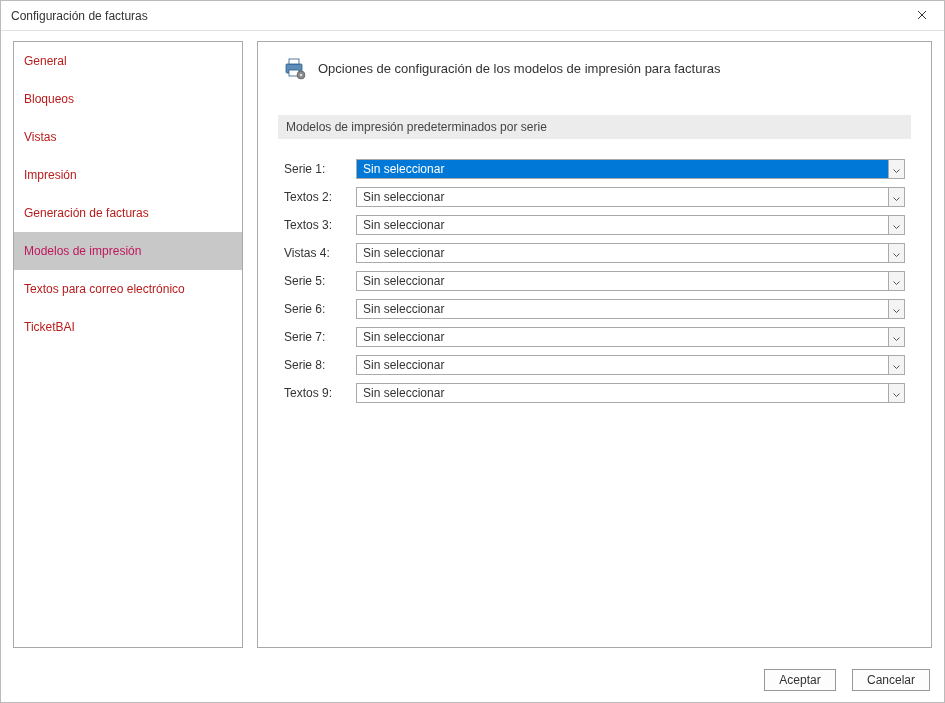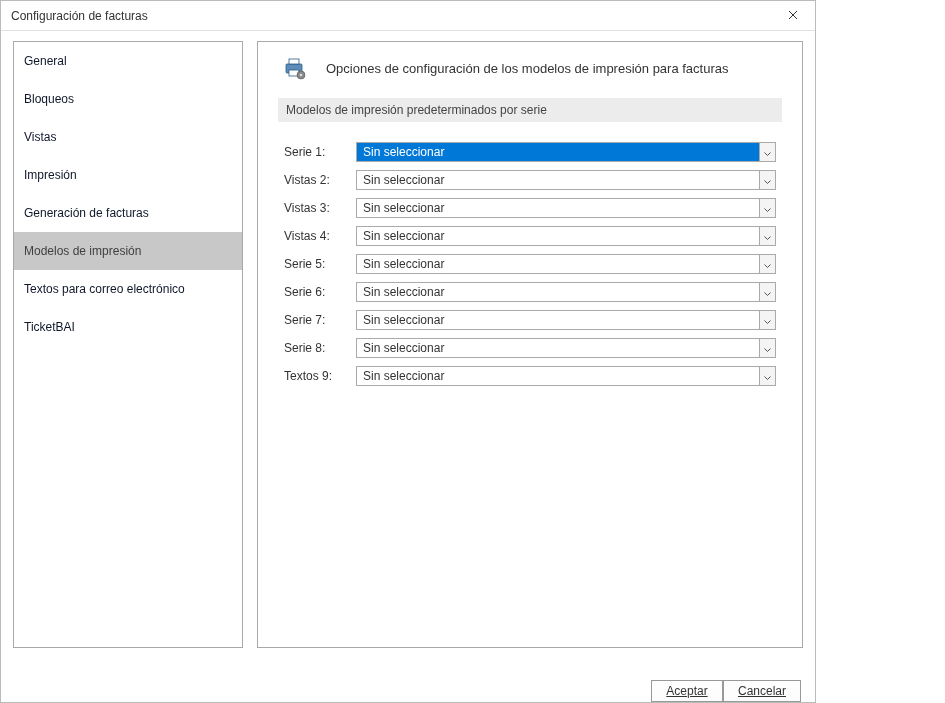--- a/index.html
+++ b/index.html
@@ -6,21 +6,21 @@
     body {
       font-family: "Segoe UI", Tahoma, sans-serif;
       font-size: 12px;
       background: #fff;
       color: #333;
       width: 945px;
       height: 703px;
       overflow: hidden;
     }
     .window {
-      width: 816px;
+      width: 945px;
       height: 703px;
       border: 1px solid #bbb;
       display: flex;
       flex-direction: column;
       background: #fff;
     }
     .titlebar {
       height: 30px;
       display: flex;
       align-items: center;
@@ -50,40 +50,40 @@
     .sidebar {
       width: 230px;
       border: 1px solid #aaa;
       background: #fff;
       display: flex;
       flex-direction: column;
     }
     .sidebar-item {
       padding: 12px 10px;
       font-size: 12px;
-      color: #0f172a;
+      color: #b91c1c;
       cursor: pointer;
     }
     .sidebar-item.selected {
       background: #c8c8c8;
-      color: #404040;
+      color: #be185d;
     }
     .main-panel {
       flex: 1;
       border: 1px solid #aaa;
       background: #fff;
       padding: 14px 20px;
       display: flex;
       flex-direction: column;
     }
     .panel-header {
       display: flex;
       align-items: center;
-      gap: 20px;
-      margin-bottom: 18px;
+      gap: 12px;
+      margin-bottom: 35px;
       padding-left: 4px;
     }
     .panel-header-icon { width: 24px; height: 24px; position: relative; }
     .panel-header-title {
       font-size: 13px;
       color: #333;
     }
     .section-header {
       background: #ececec;
       padding: 5px 8px;
@@ -134,25 +134,24 @@
       border-left: 1px solid #aaa;
       display: flex;
       align-items: center;
       justify-content: center;
       background: #f4f4f4;
     }
     .combo-btn svg { width: 7px; height: 4px; }
     .footer {
       height: 44px;
       display: flex;
-      align-items: flex-end;
+      align-items: center;
       justify-content: flex-end;
-      gap: 0;
+      gap: 16px;
       padding: 0 14px;
-      text-decoration: underline;
     }
     .btn {
       min-width: 72px;
       height: 22px;
       border: 1px solid #999;
       background: #fdfdfd;
       font-size: 12px;
       color: #333;
       cursor: pointer;
       padding: 0 14px;
@@ -209,32 +208,32 @@
             <div class="combo focused">
               <div class="combo-text">Sin seleccionar</div>
               <div class="combo-btn">
                 <span><svg viewBox="0 0 7 4">
                     <path d="M0.5 0.5 L3.5 3.5 L6.5 0.5" stroke="#555" stroke-width="1" fill="none"></path>
                   </svg></span>
               </div>
             </div>
           </div>
           <div class="form-row">
-            <span class="form-label">Vistas 2:</span>
-            <div class="combo">
-              <div class="combo-text">Sin seleccionar</div>
-              <div class="combo-btn">
-                <span><svg viewBox="0 0 7 4">
-                    <path d="M0.5 0.5 L3.5 3.5 L6.5 0.5" stroke="#555" stroke-width="1" fill="none"></path>
-                  </svg></span>
-              </div>
-            </div>
-          </div>
-          <div class="form-row">
-            <span class="form-label">Vistas 3:</span>
+            <span class="form-label">Textos 2:</span>
+            <div class="combo">
+              <div class="combo-text">Sin seleccionar</div>
+              <div class="combo-btn">
+                <span><svg viewBox="0 0 7 4">
+                    <path d="M0.5 0.5 L3.5 3.5 L6.5 0.5" stroke="#555" stroke-width="1" fill="none"></path>
+                  </svg></span>
+              </div>
+            </div>
+          </div>
+          <div class="form-row">
+            <span class="form-label">Textos 3:</span>
             <div class="combo">
               <div class="combo-text">Sin seleccionar</div>
               <div class="combo-btn">
                 <span><svg viewBox="0 0 7 4">
                     <path d="M0.5 0.5 L3.5 3.5 L6.5 0.5" stroke="#555" stroke-width="1" fill="none"></path>
                   </svg></span>
               </div>
             </div>
           </div>
           <div class="form-row">

